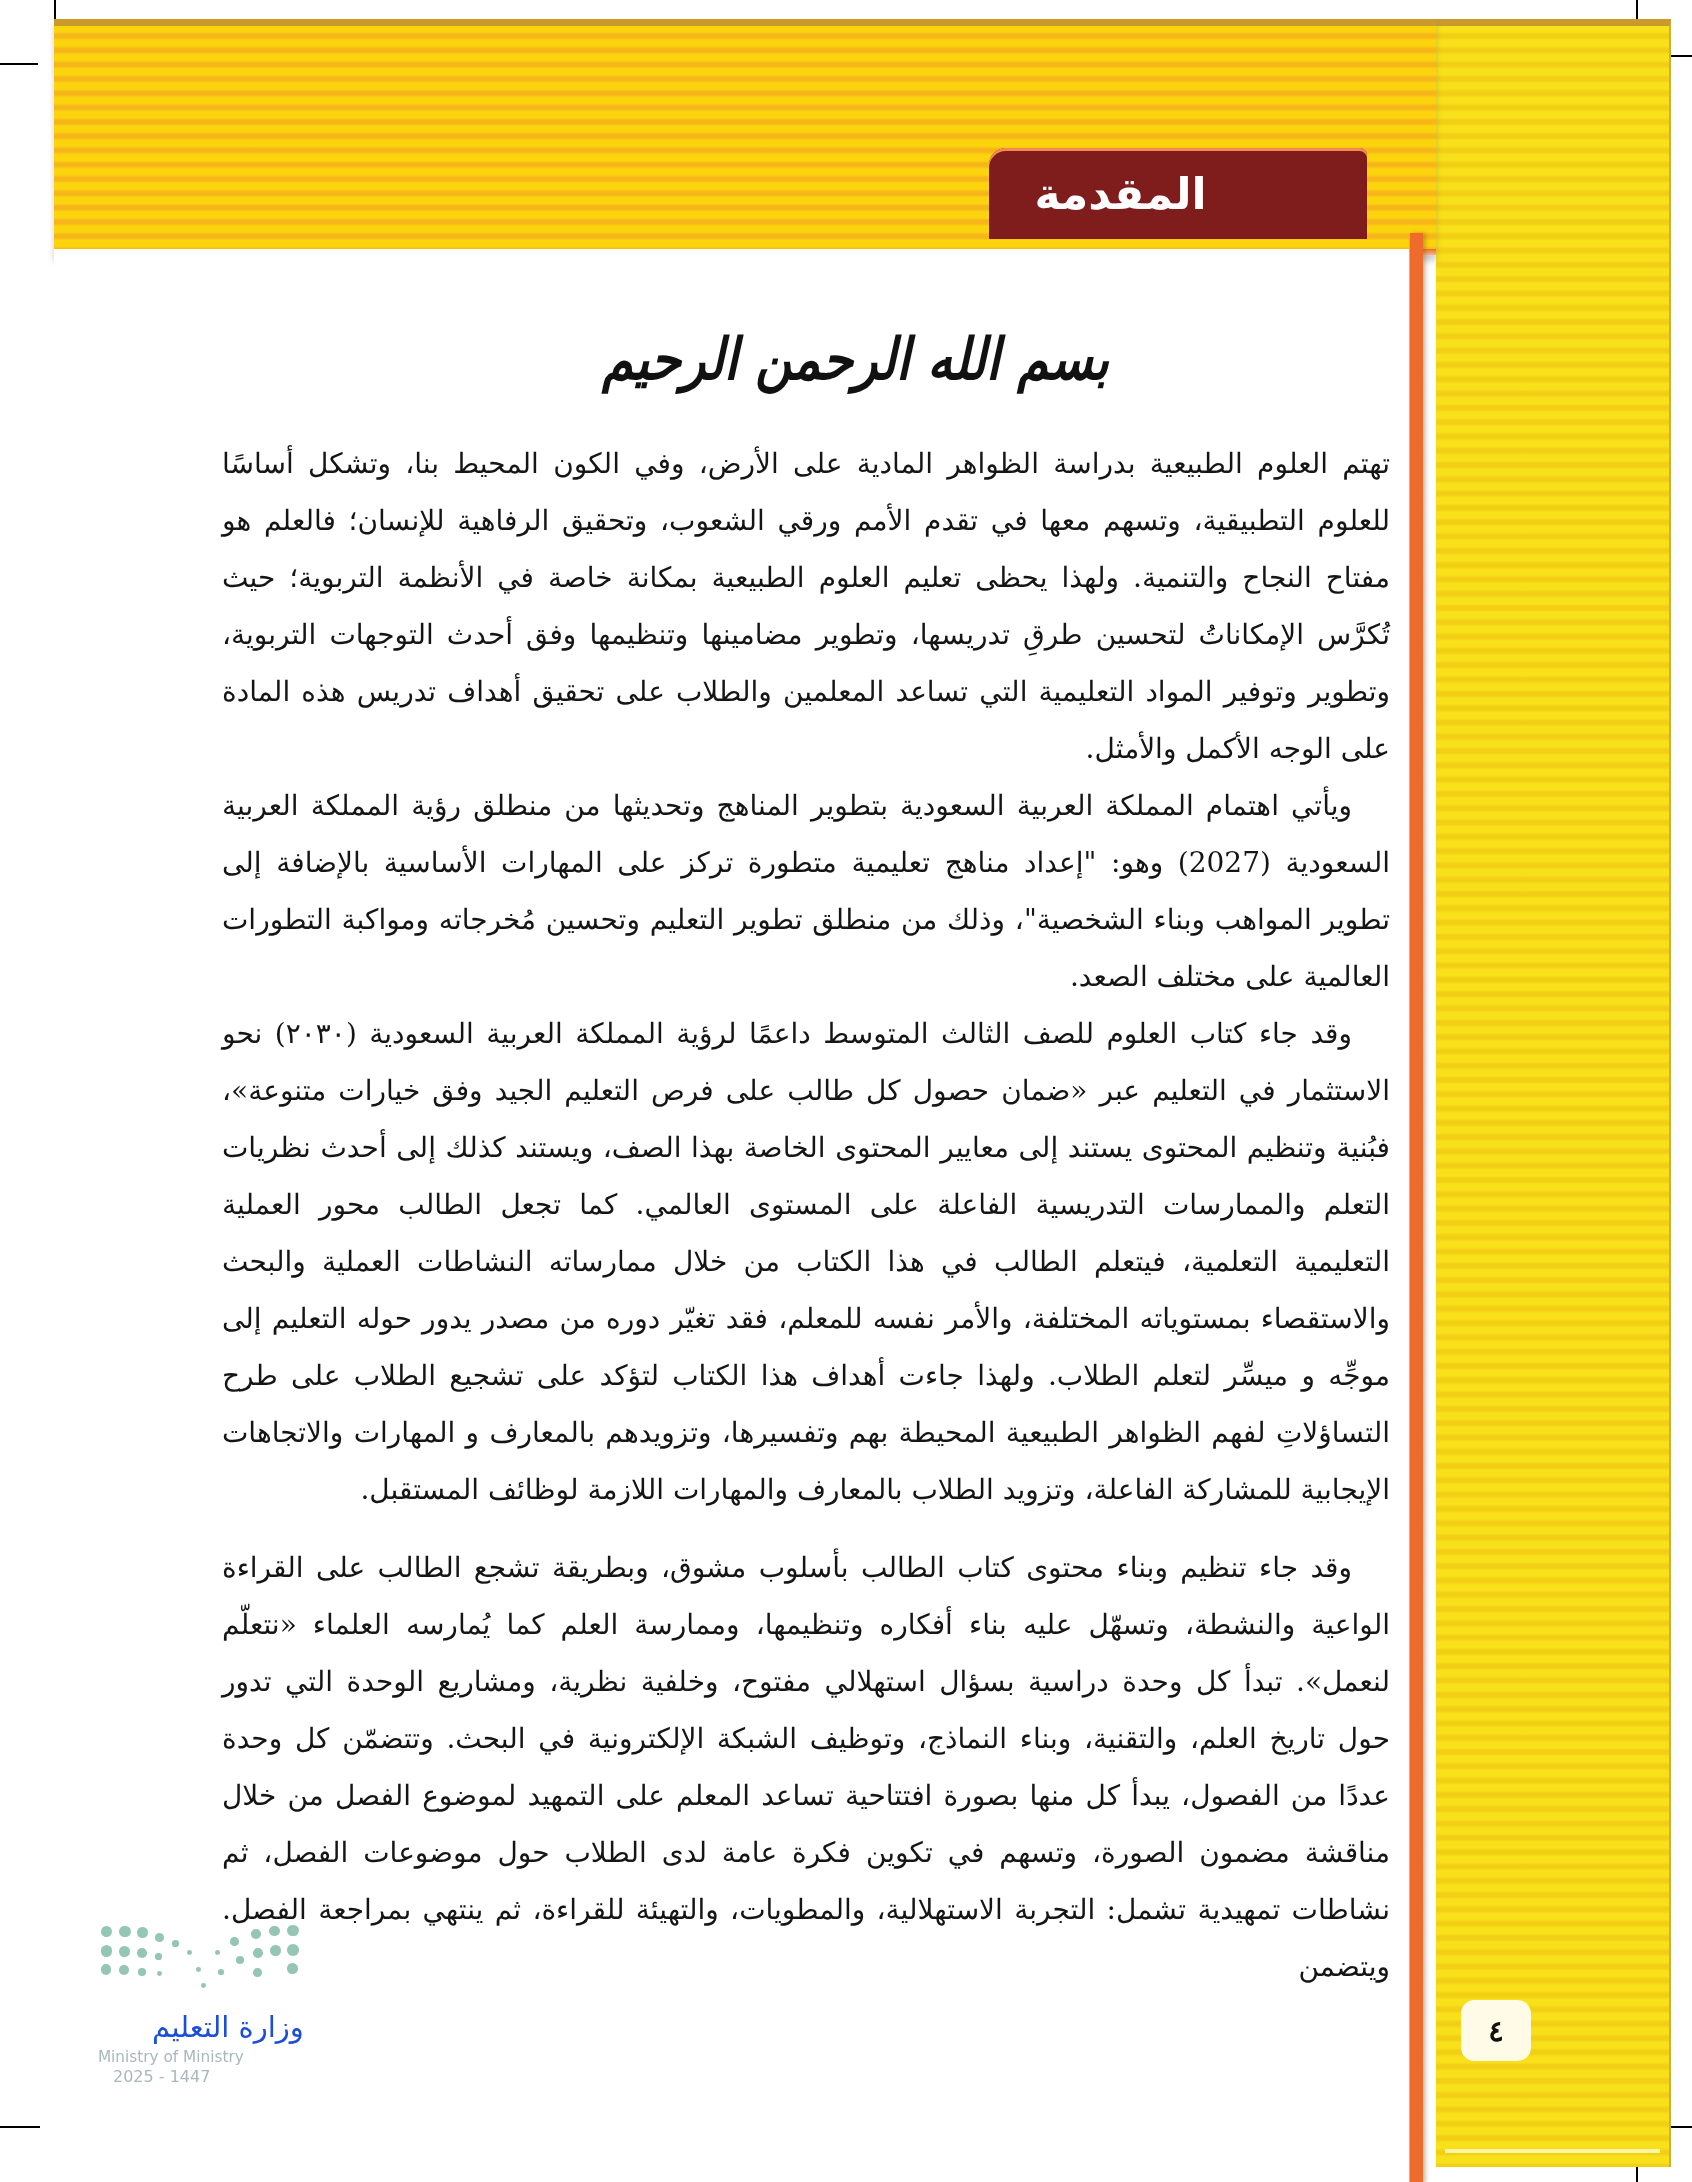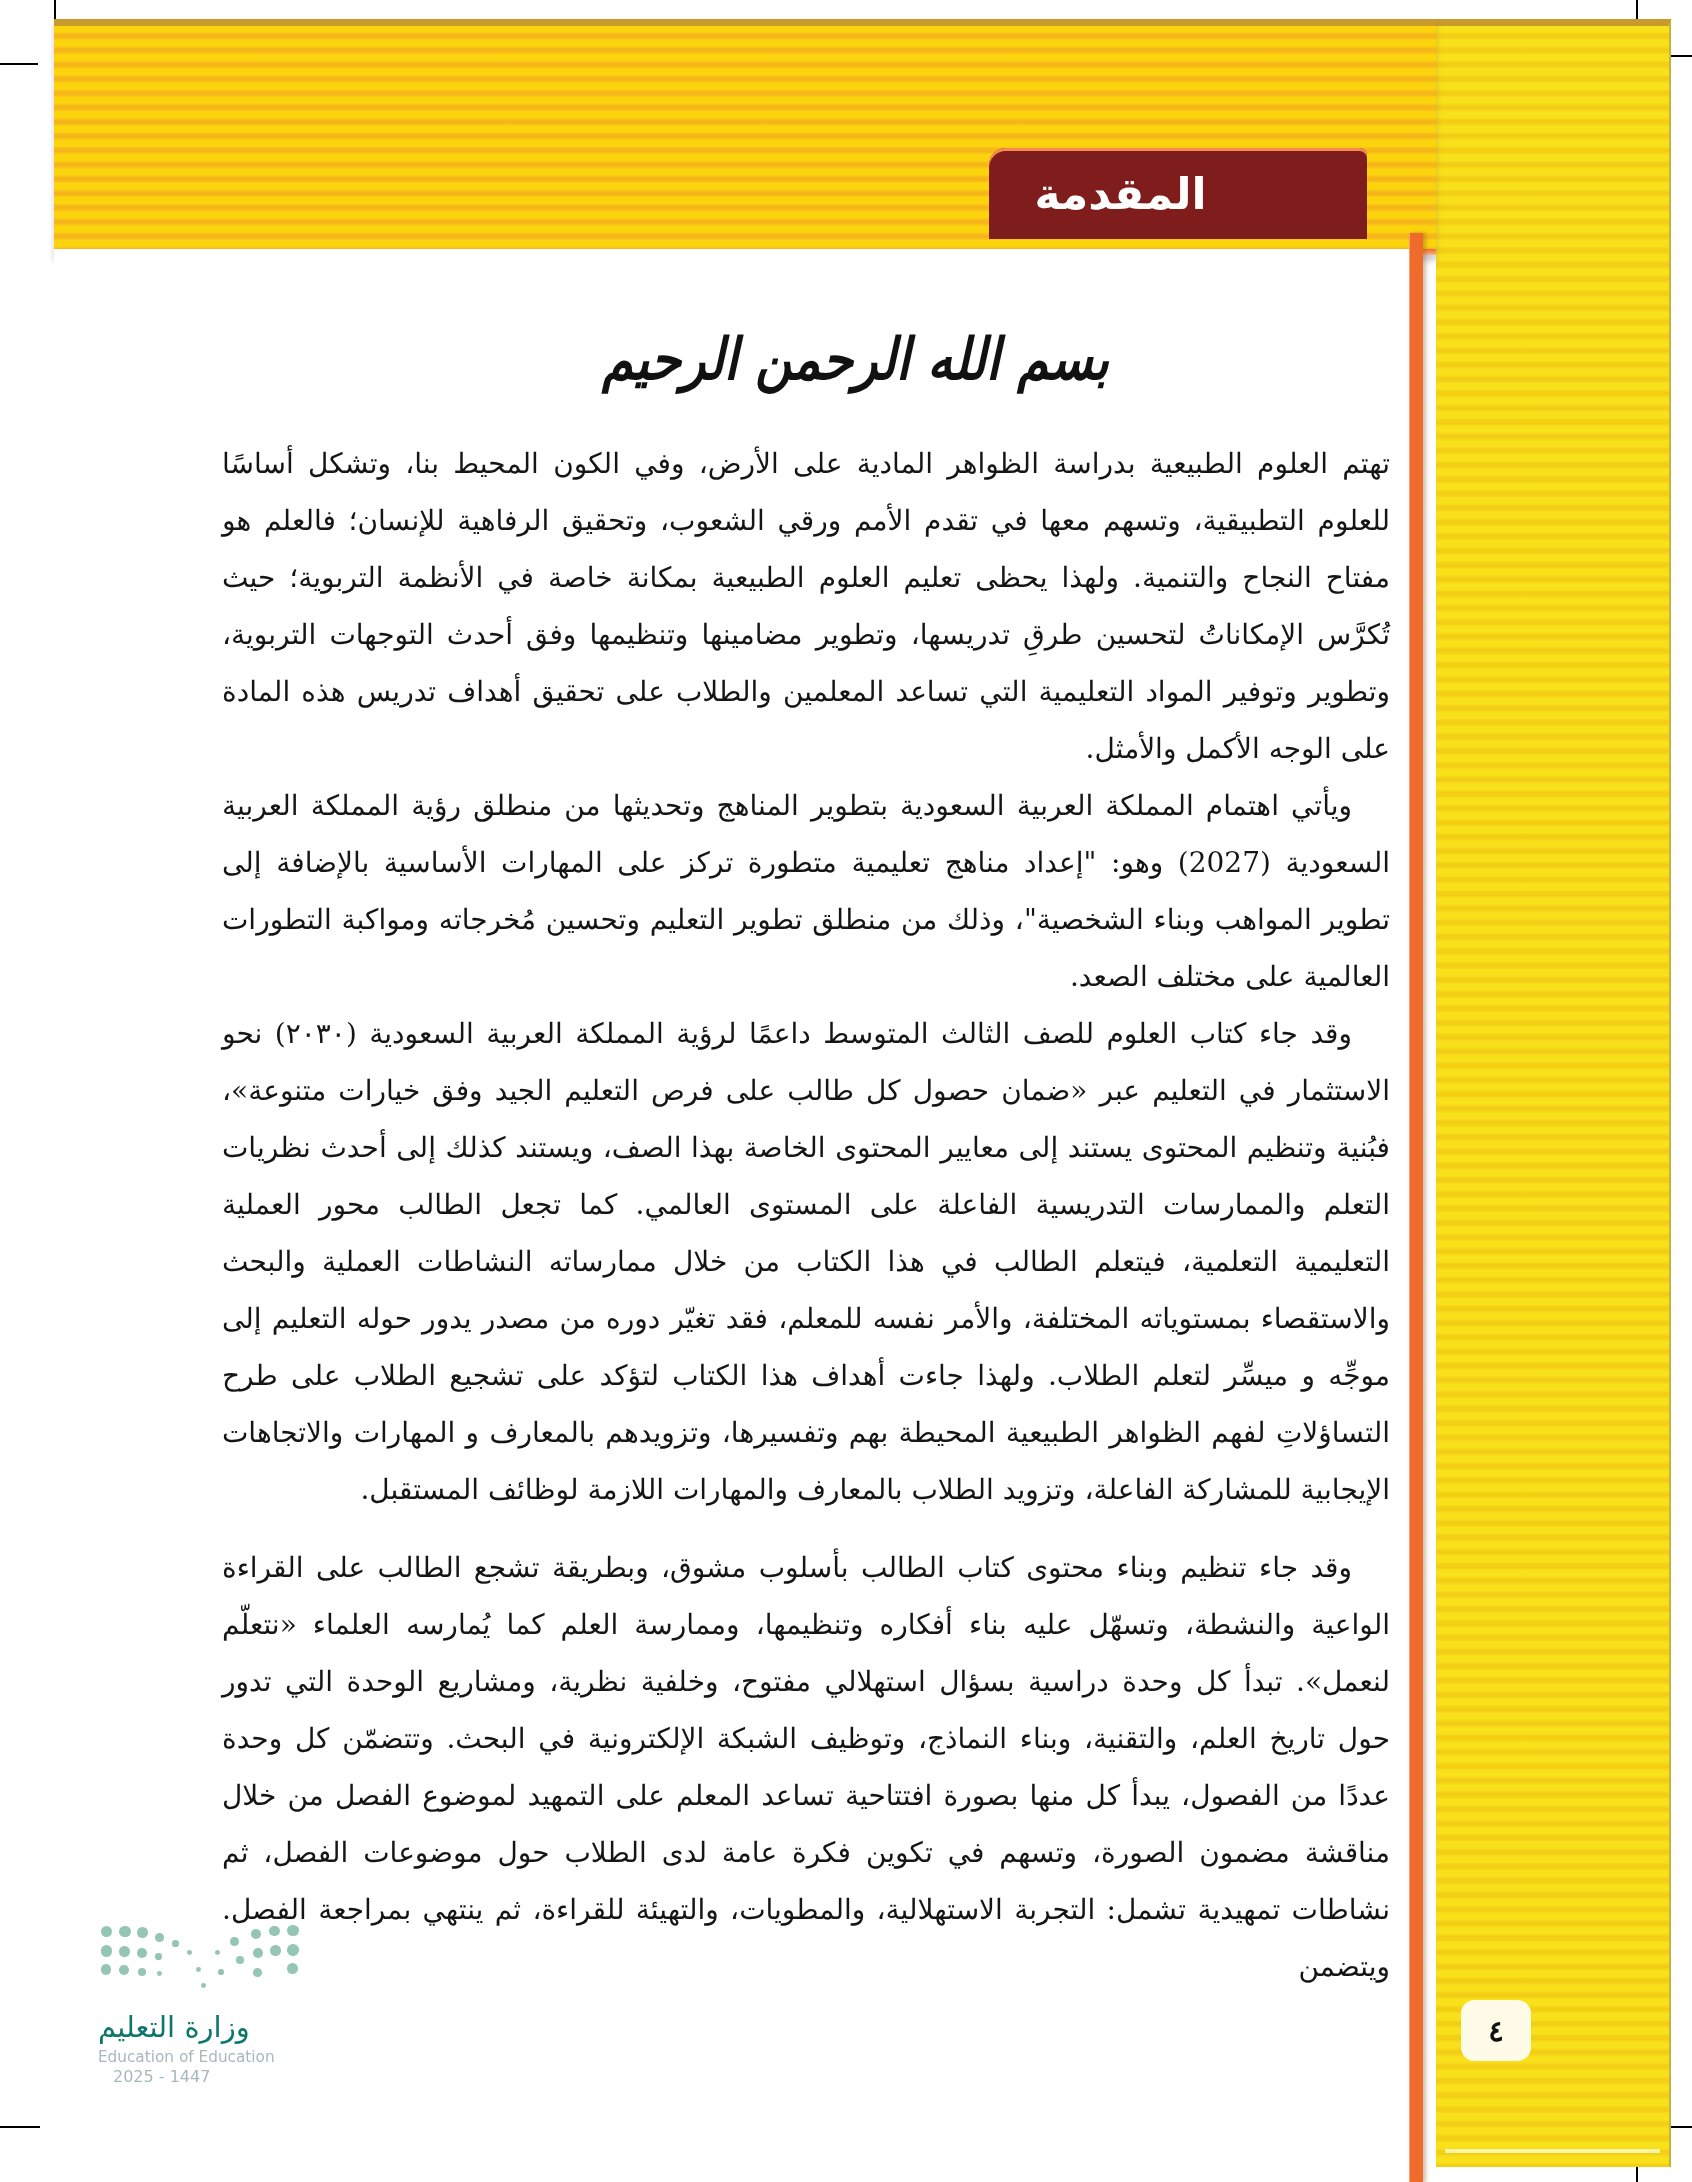--- a/index.html
+++ b/index.html
@@ -84,22 +84,22 @@
   #page-number {
     position: absolute; left: 1461px; top: 2000px; width: 70px; height: 61px;
     background: #fffbe6; border-radius: 13.4px;
     display: flex; align-items: center; justify-content: center;
     font-size: 29px; color: #111; font-weight: bold;
   }
   #logo { position: absolute; left: 96px; top: 1914px; width: 210px; height: 172px; }
   #logo .dots { position: absolute; left: 0; top: 0; width: 210px; height: 76px; }
   #logo .dot { position: absolute; border-radius: 50%; background: #7bb8a2; opacity: 0.8; }
   #logo .ar {
-    position: absolute; left: 1.9px; top: 96px; width: 206px; text-align: left;
-    font-family: "DejaVu Sans", sans-serif; font-size: 29px; color: #0f766e;
+    position: absolute; left: 1.9px; top: 96px; width: 206px; text-align: right;
+    font-family: "DejaVu Sans", sans-serif; font-size: 29px; color: #1d4ed8;
     direction: rtl;
   }
   #logo .en {
     position: absolute; left: 1.9px; top: 134px; font-family: "DejaVu Sans", sans-serif;
     font-size: 15.3px; color: #a8b8bc;
   }
   #logo .yr {
     position: absolute; left: 17px; top: 153px; font-family: "DejaVu Sans", sans-serif;
     font-size: 16px; color: #a8b8bc;
   }
@@ -165,16 +165,16 @@
     <div class="dot" style="left:155px;top:15.3px;width:9.6px;height:9.6px;"></div>
     <div class="dot" style="left:157px;top:34px;width:9.6px;height:9.6px;"></div>
     <div class="dot" style="left:157px;top:54px;width:8.6px;height:8.6px;"></div>
     <div class="dot" style="left:173px;top:11.5px;width:10.5px;height:10.5px;"></div>
     <div class="dot" style="left:174px;top:31px;width:10.5px;height:10.5px;"></div>
     <div class="dot" style="left:191px;top:10.5px;width:11.5px;height:11.5px;"></div>
     <div class="dot" style="left:191px;top:30px;width:11.5px;height:11.5px;"></div>
     <div class="dot" style="left:191px;top:49px;width:10.5px;height:10.5px;"></div>
   </div>
   <div class="ar">وزارة التعليم</div>
-  <div class="en">Education of Education</div>
+  <div class="en">Ministry of Ministry</div>
   <div class="yr">2025 - 1447</div>
 </div>
 
 
 </body></html>

